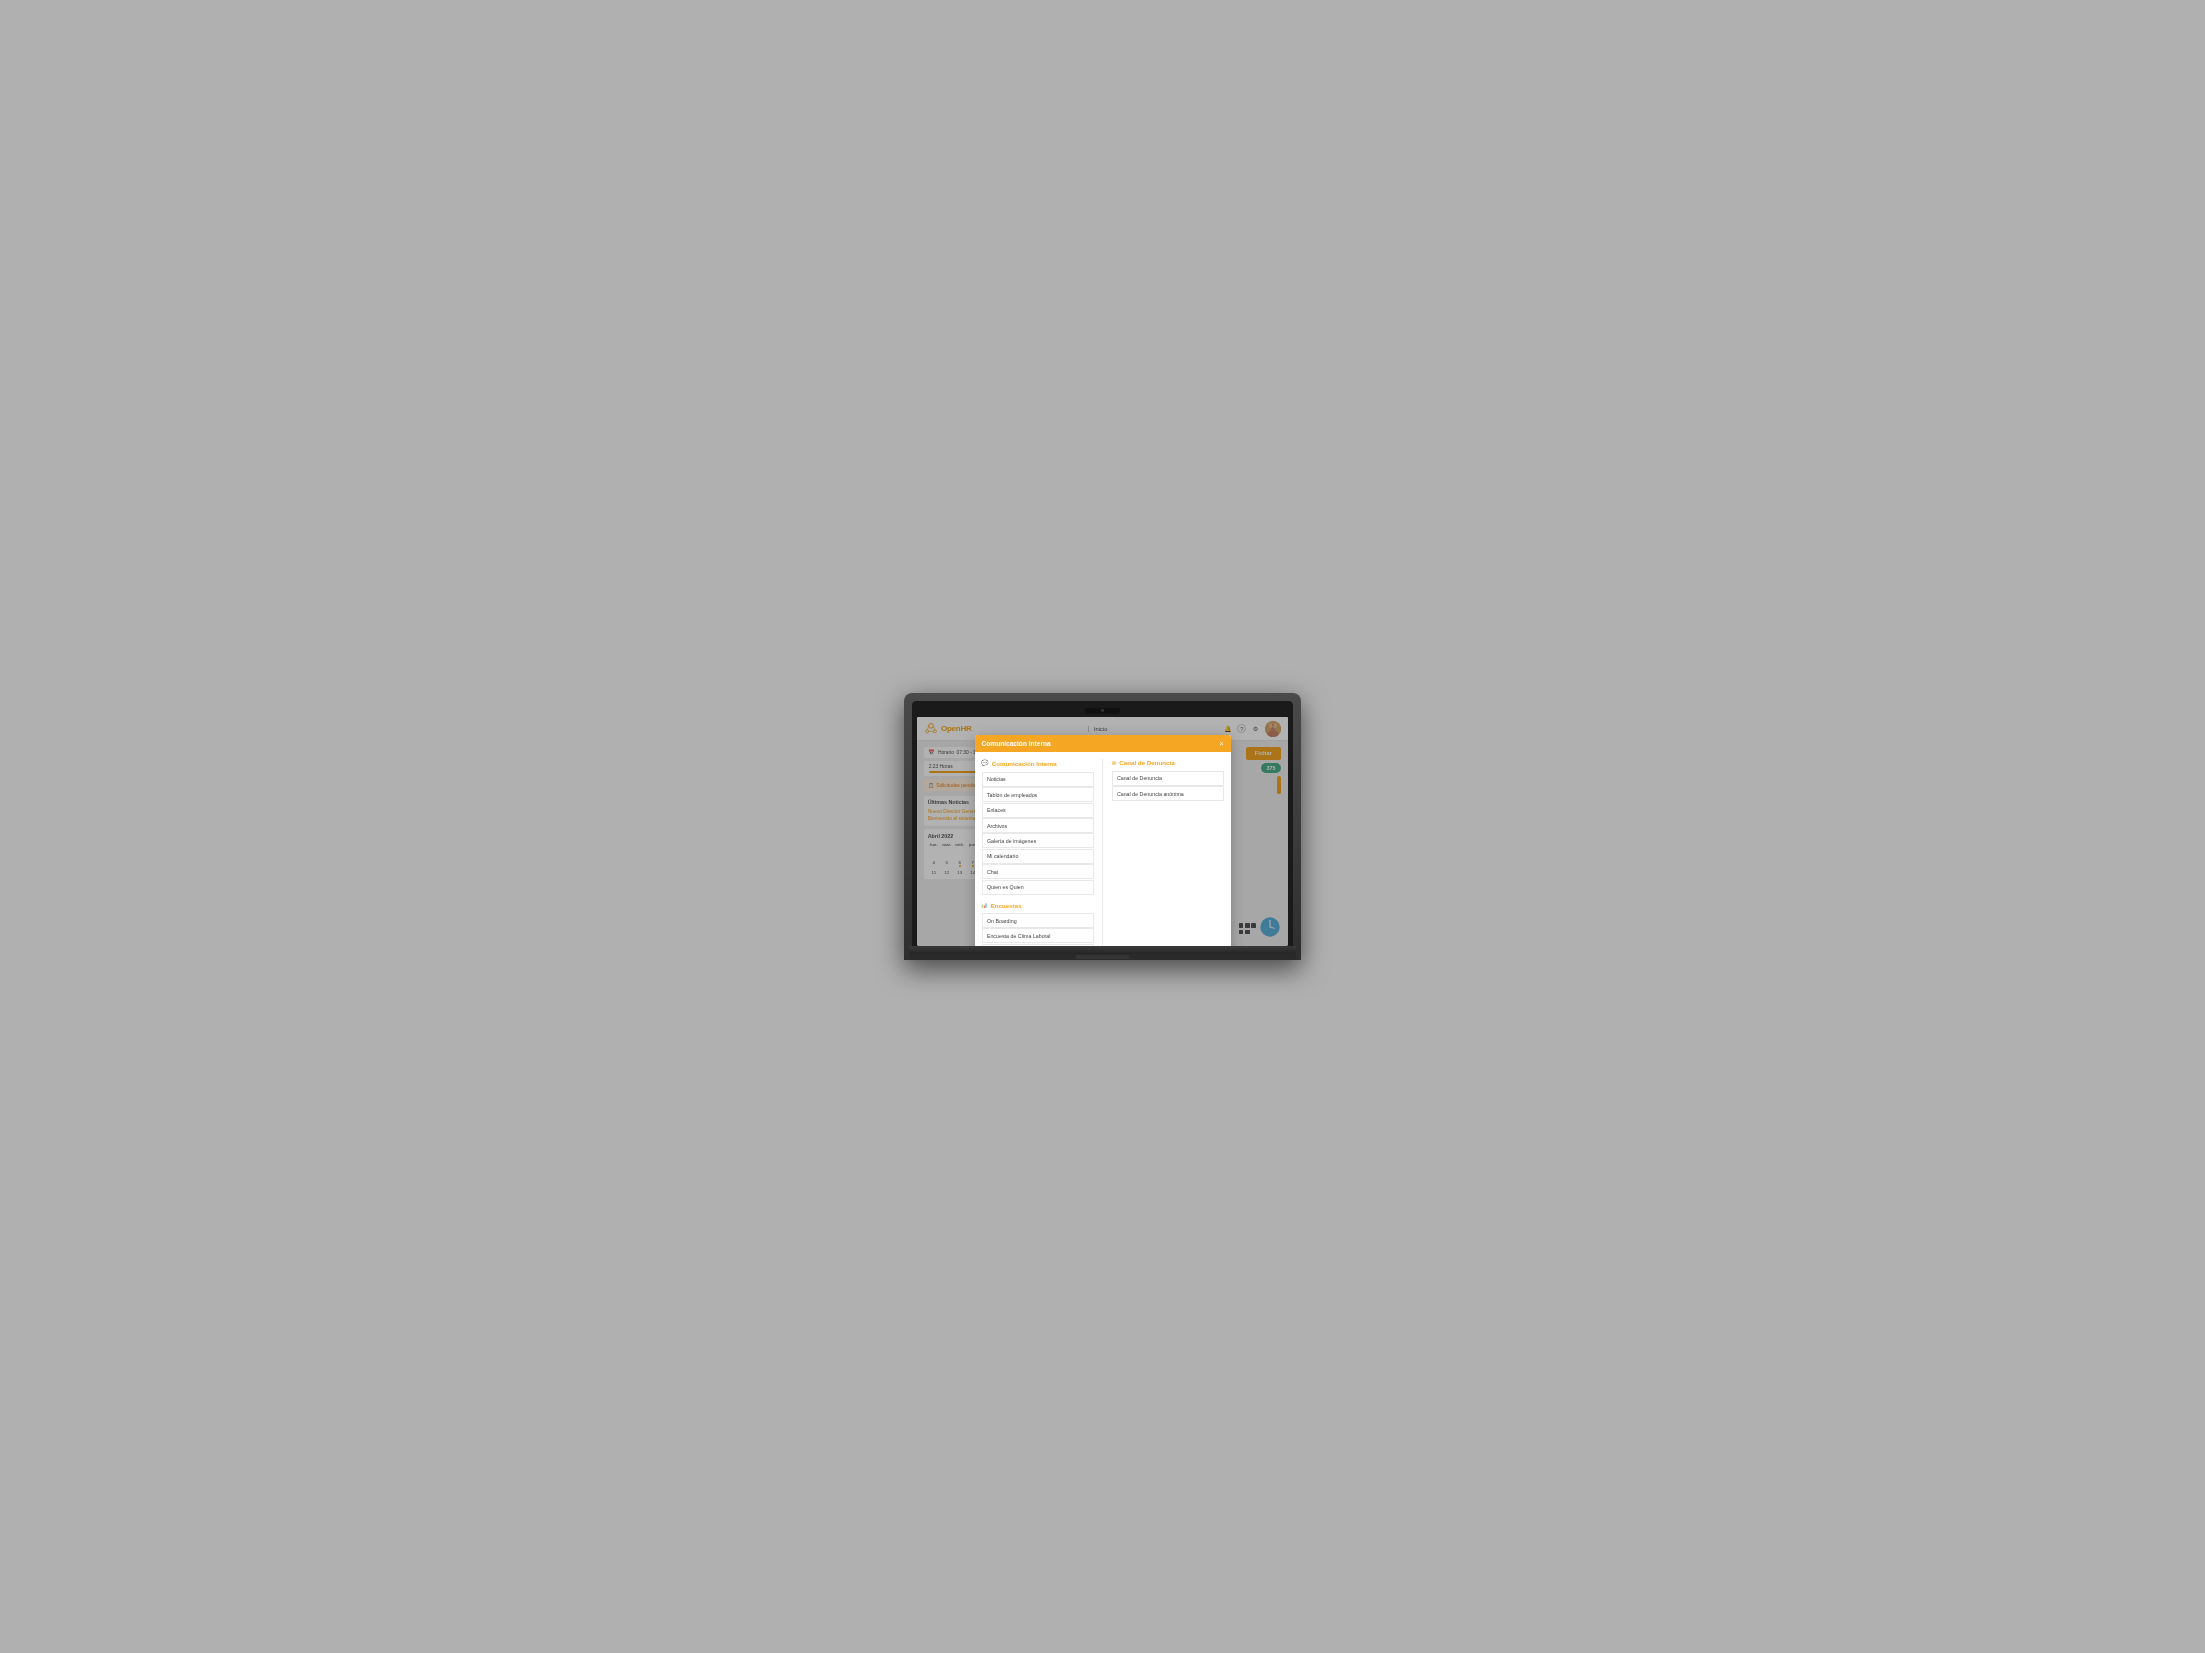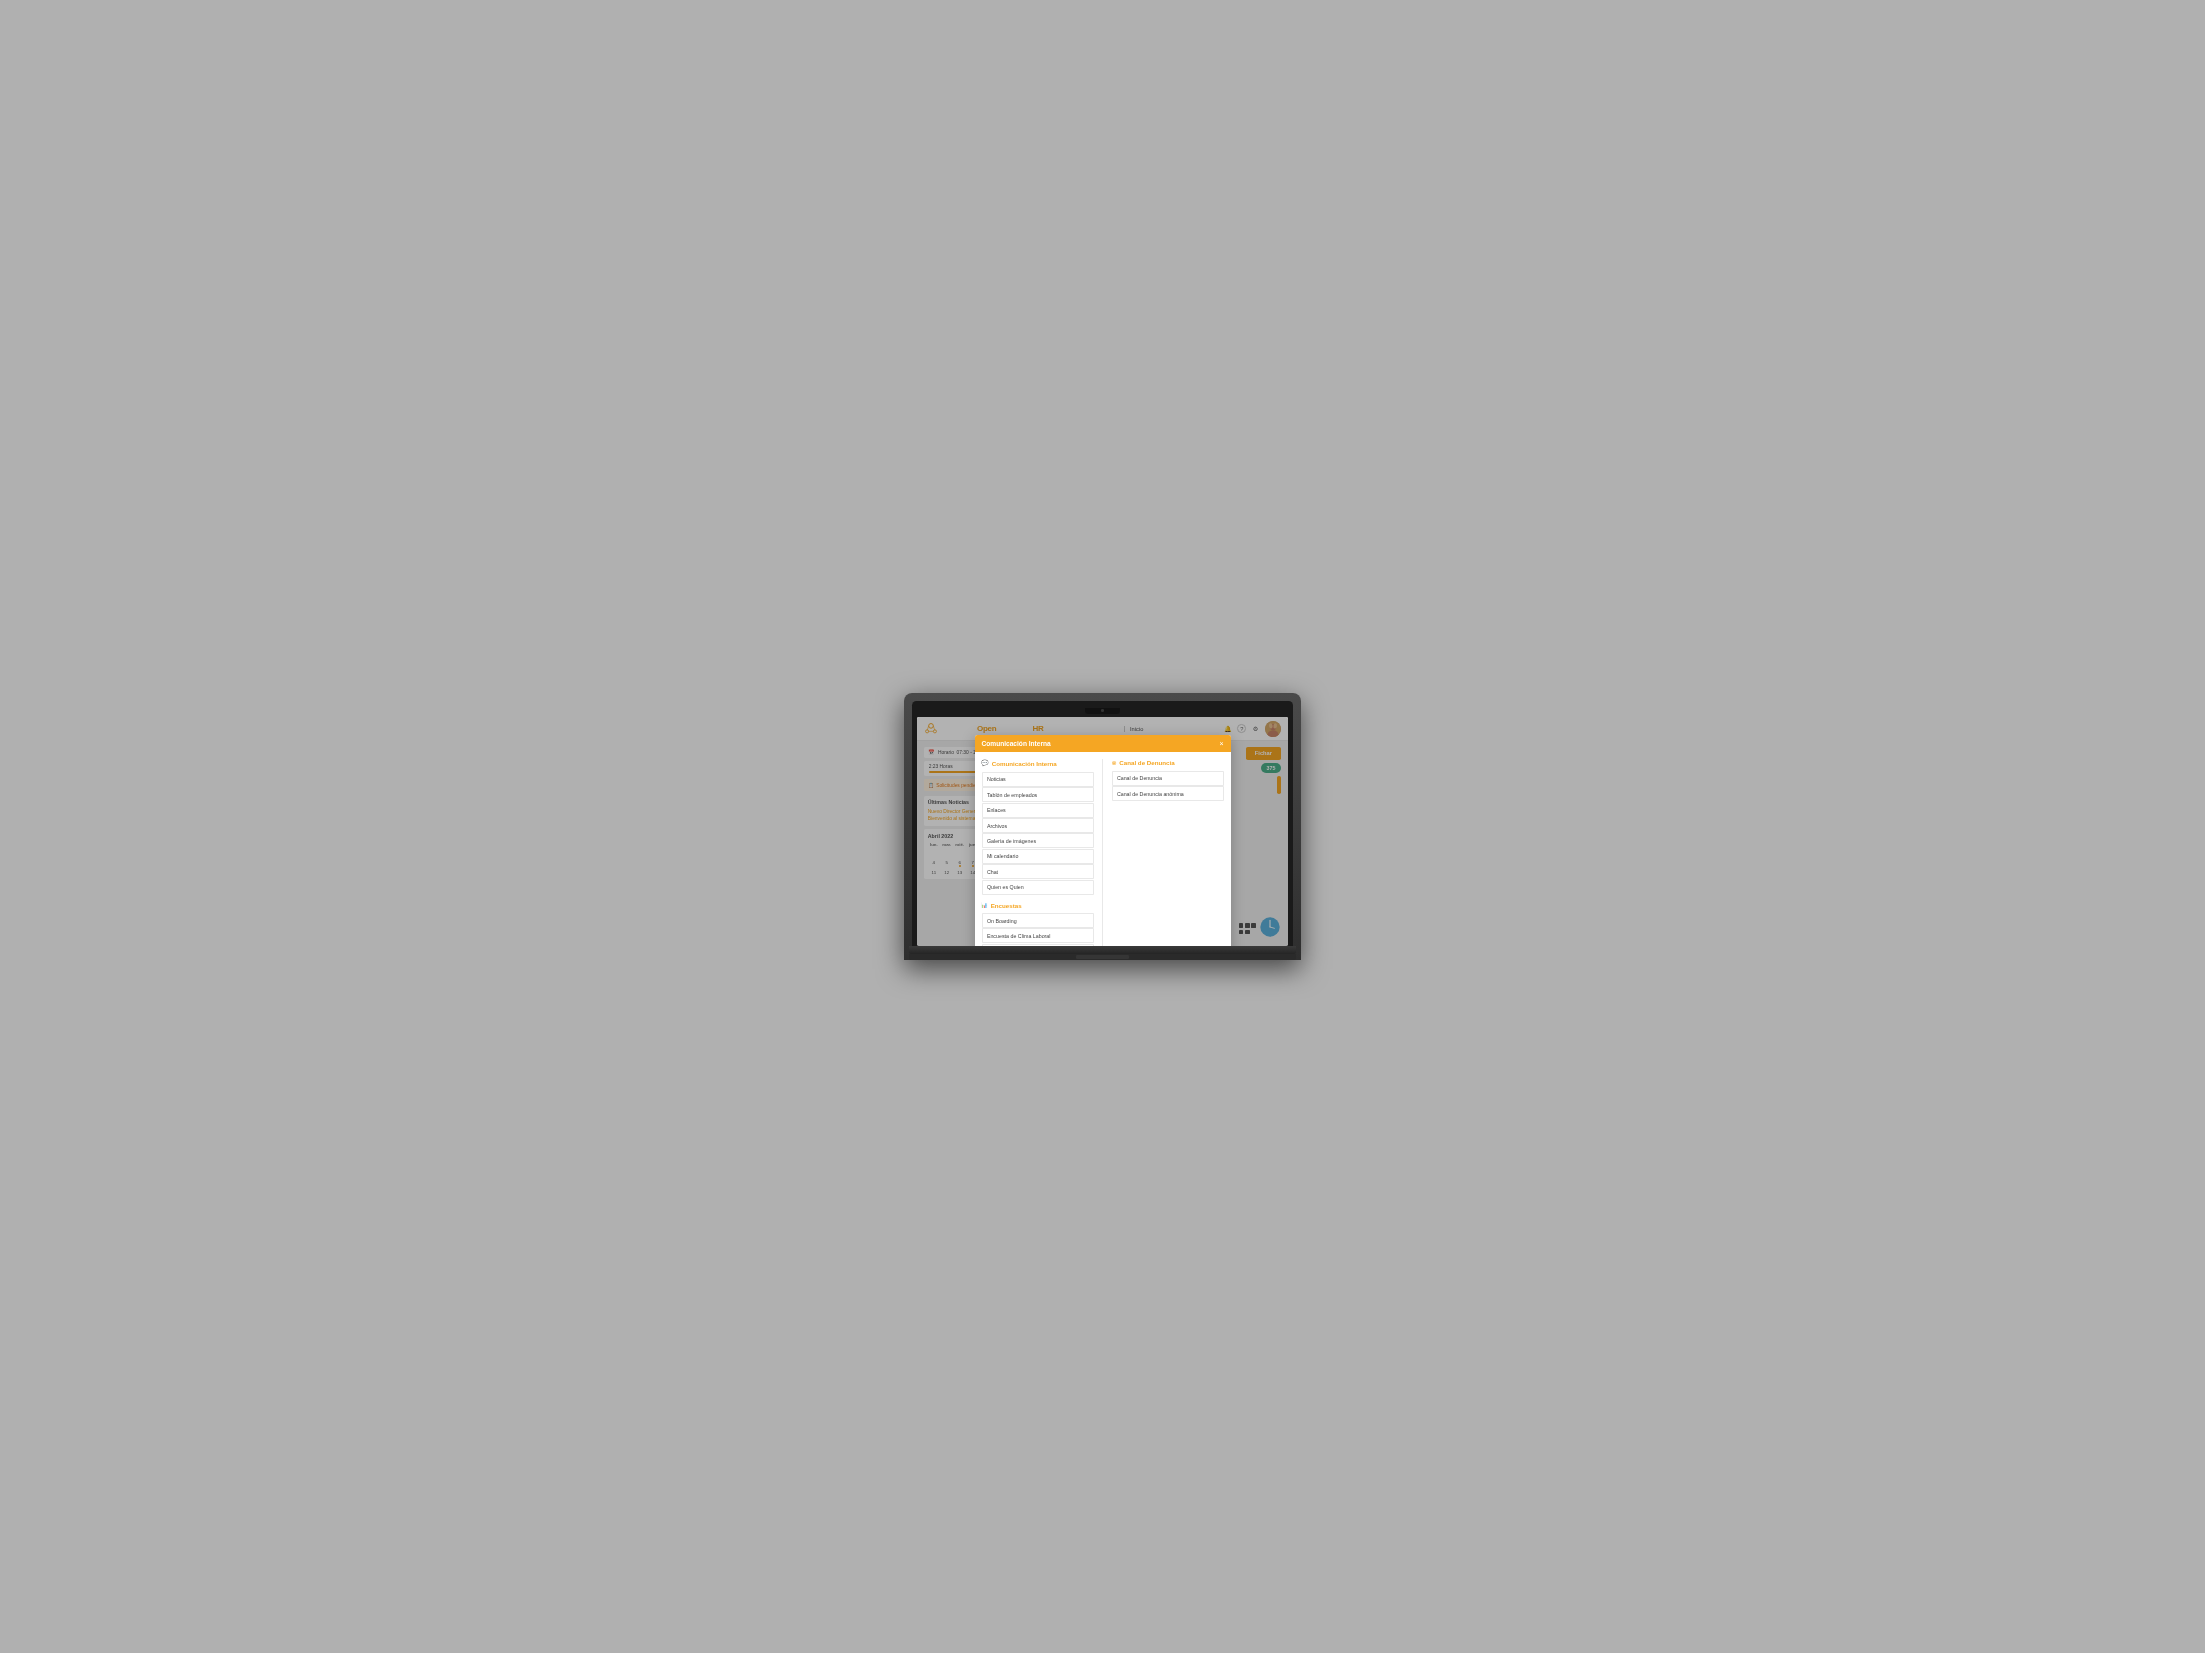--- a/index.html
+++ b/index.html
@@ -87,21 +87,20 @@
 
     .logo-text {
       font-size: 8px;
       font-weight: 700;
       color: #2c4a6e;
       letter-spacing: -0.2px;
     }
 
     .logo-text span {
       color: #f5a623;
-      margin-left: 36px;
     }
 
     .nav-center {
       flex: 1;
       display: flex;
       justify-content: center;
       align-items: center;
     }
 
     .nav-inicio {

